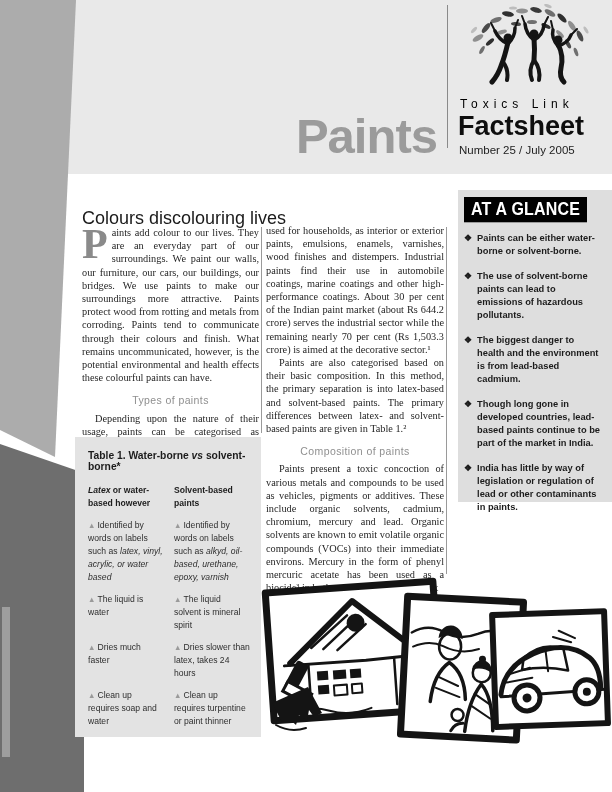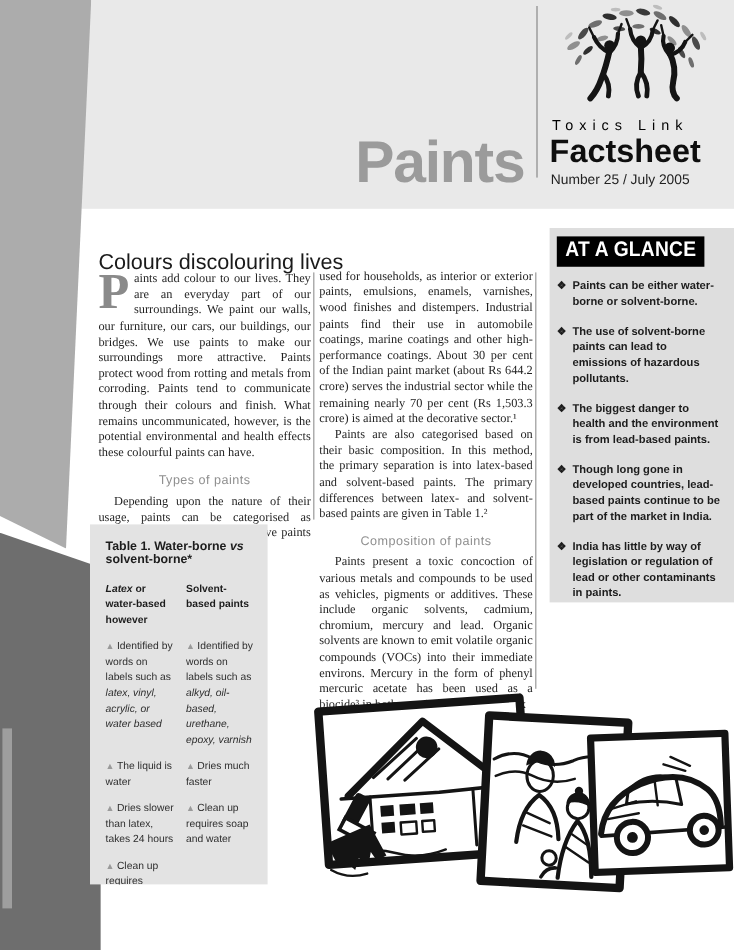--- a/index.html
+++ b/index.html
@@ -47,21 +47,21 @@
   .subhead {
     font-family:"Liberation Sans", sans-serif; font-size:10.5px; color:#8f8f8f;
     letter-spacing:0.4px; margin:10px 0 4px; text-align:center;
   }
   .vrule { position:absolute; width:1px; background:#9a9a9a; }
   .vrule1 { left:261px; top:227px; height:206px; }
   .vrule2 { left:446px; top:227px; height:347px; }
 
   
   .table-box {
-    position:absolute; left:75px; top:437px; width:148px; height:300px;
+    position:absolute; left:75px; top:437px; width:186px; height:300px;
     background:#e3e3e3; box-sizing:border-box; padding:13px 11px 0 13px;
     font-family:"Liberation Sans", sans-serif; overflow:hidden;
   }
   .table-title { font-size:10.3px; font-weight:bold; color:#1c1c1c; margin:0 0 12px; }
   .table-title em { font-style:italic; }
   .tgrid { display:grid; grid-template-columns:1fr 1fr; column-gap:10px; row-gap:9px; font-size:8.6px; line-height:13px; color:#2e2e2e; }
   .thead { font-weight:bold; color:#1c1c1c; }
   .thead em { font-style:italic; }
   .tcell em { font-style:italic; }
   .tri { color:#9a9a9a; font-size:7.5px; margin-right:2px; }
@@ -167,20 +167,21 @@
   <div class="table-box">
     <div class="table-title"><span>Table 1. Water-borne </span><em>vs</em><span> solvent-borne*</span></div>
     <div class="tgrid">
       <div class="thead"><em>Latex</em><span> or water-based however</span></div>
       <div class="thead">Solvent-based paints</div>
 
       <div class="tcell"><span class="tri">▲</span><span>Identified by words on labels such as </span><em>latex, vinyl, acrylic, or water based</em></div>
       <div class="tcell"><span class="tri">▲</span><span>Identified by words on labels such as </span><em>alkyd, oil-based, urethane, epoxy, varnish</em></div>
 
       <div class="tcell"><span class="tri">▲</span><span>The liquid is water</span></div>
+      <div class="tcell"><span class="tri">▲</span><span>The liquid solvent is mineral spirit</span></div>
 
       <div class="tcell"><span class="tri">▲</span><span>Dries much faster</span></div>
       <div class="tcell"><span class="tri">▲</span><span>Dries slower than latex, takes 24 hours</span></div>
 
       <div class="tcell"><span class="tri">▲</span><span>Clean up requires soap and water</span></div>
       <div class="tcell"><span class="tri">▲</span><span>Clean up requires turpentine or paint thinner</span></div>
 
     </div>
   </div>
 
@@ -189,21 +190,21 @@
     <div class="glance-item">
         <span class="glance-bullet">❖</span>
         <span>Paints can be either water-borne or solvent-borne.</span>
       </div>
     <div class="glance-item">
         <span class="glance-bullet">❖</span>
         <span>The use of solvent-borne paints can lead to emissions of hazardous pollutants.</span>
       </div>
     <div class="glance-item">
         <span class="glance-bullet">❖</span>
-        <span>The biggest danger to health and the environment is from lead-based paints.</span>
+        <span>The biggest danger to health and the environment is from lead-based cadmium.</span>
       </div>
     <div class="glance-item">
         <span class="glance-bullet">❖</span>
         <span>Though long gone in developed countries, lead-based paints continue to be part of the market in India.</span>
       </div>
     <div class="glance-item">
         <span class="glance-bullet">❖</span>
         <span>India has little by way of legislation or regulation of lead or other contaminants in paints.</span>
       </div>
   </div>

